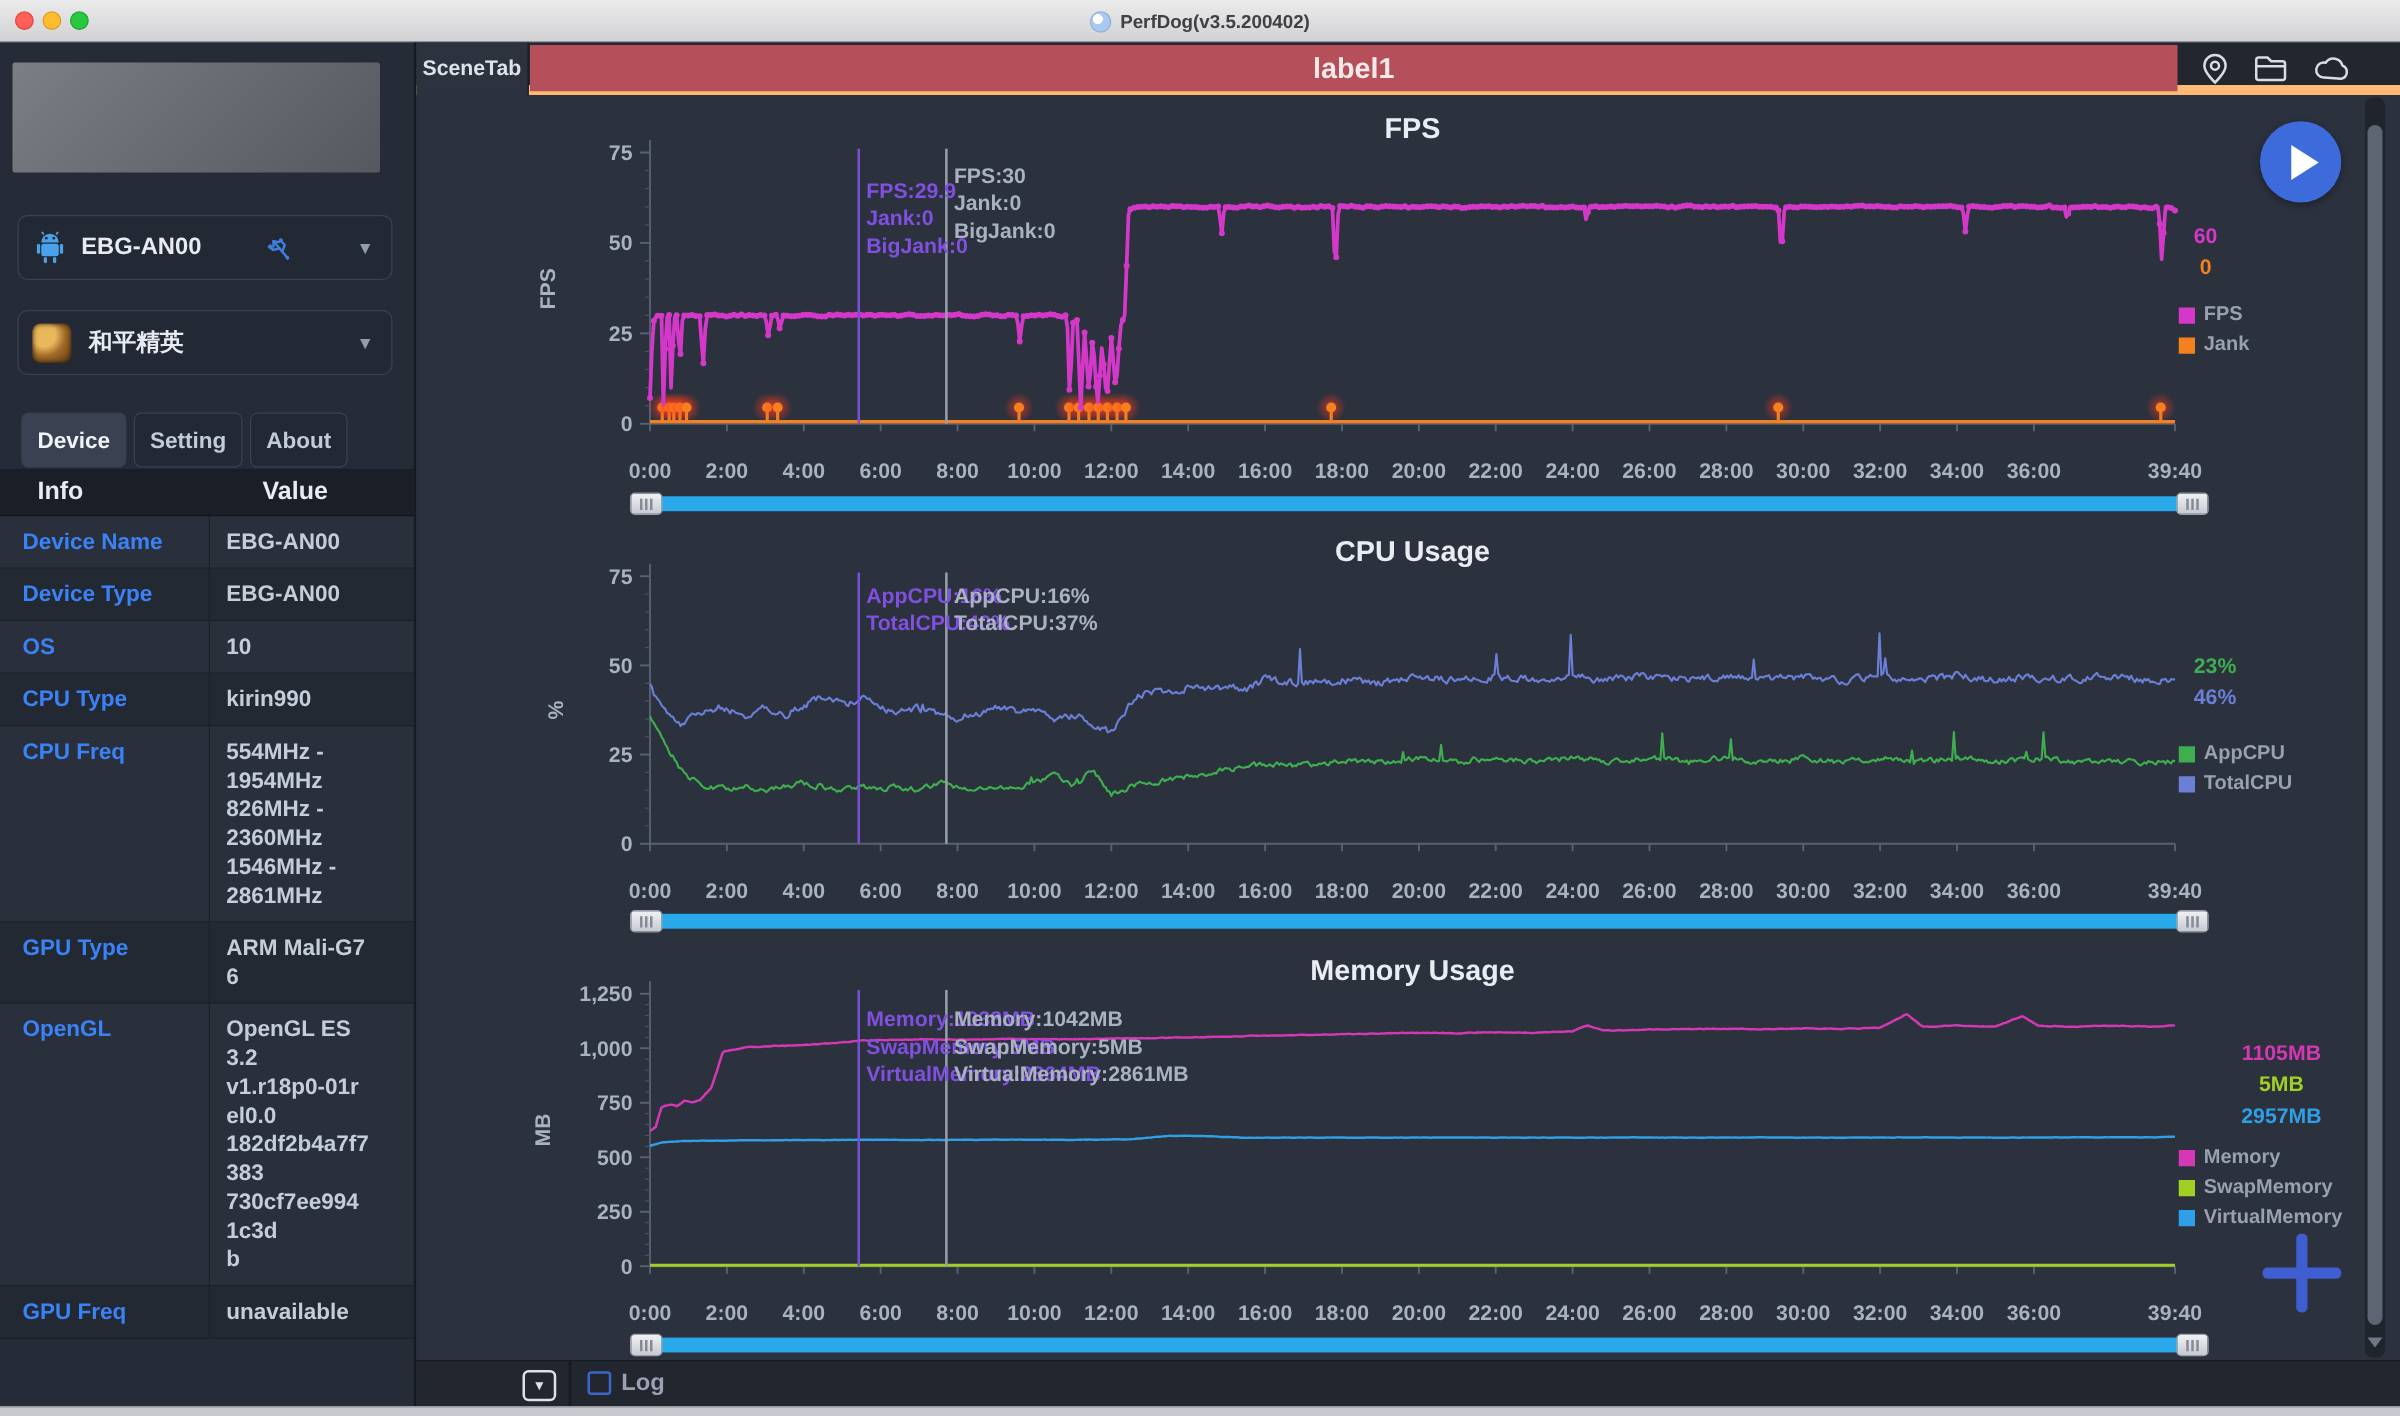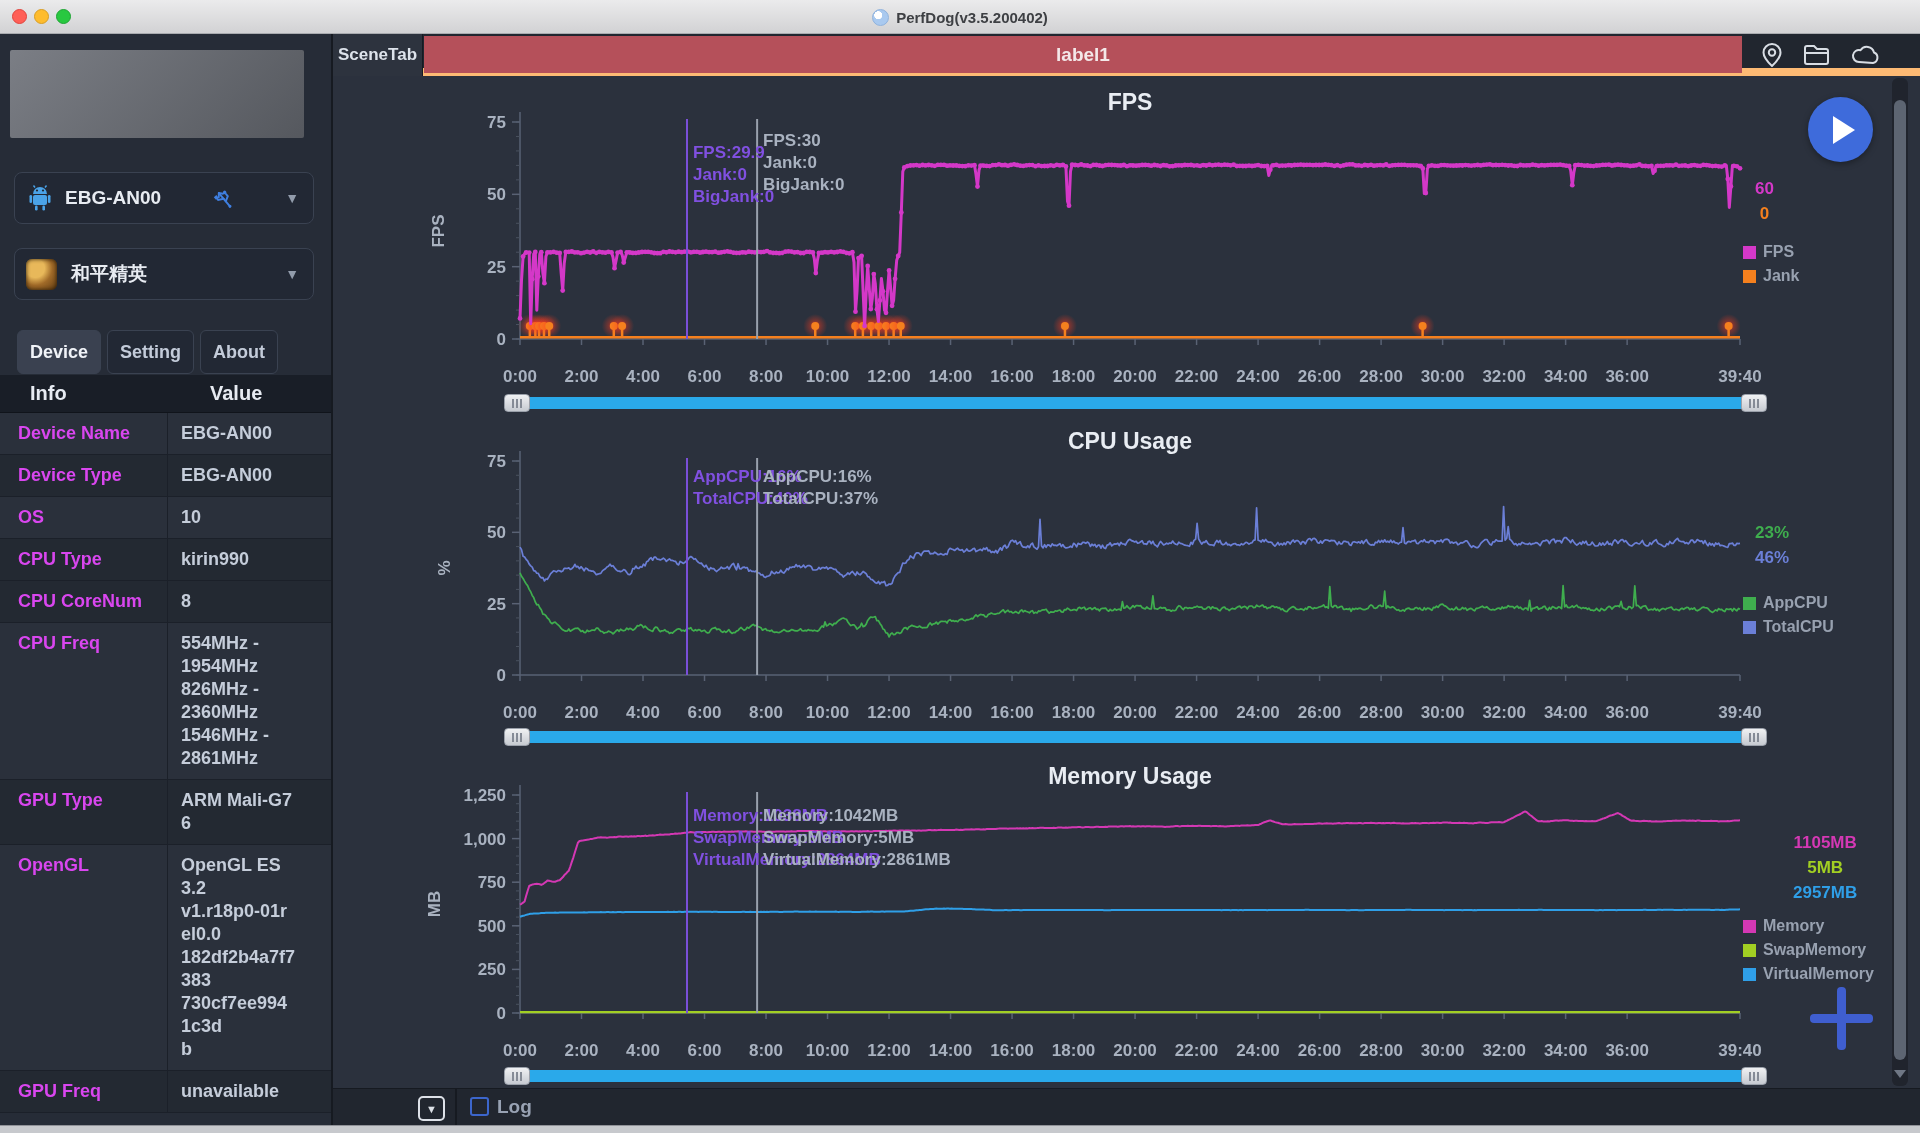--- a/index.html
+++ b/index.html
@@ -43,38 +43,38 @@
 
   .info-table { position:absolute; left:0; top:341px; width:331px; bottom:0; overflow:hidden; }
   .info-head { display:flex; height:38px; background:#191e27; align-items:center;
     color:#e7ebf2; font-size:20px; font-weight:700; border-bottom:1px solid #10141b; }
   .info-head .c1 { width:197px; padding-left:30px; }
   .info-head .c2 { padding-left:13px; }
   .info-row { display:flex; background:#2a303b; border-bottom:1px solid #1b2029;
     font-size:18px; font-weight:600; }
   .info-row.alt { background:#232932; }
   .info-row .cell { padding:9px 6px 9px 18px; line-height:23px; white-space:pre-line; }
-  .info-row .cell.label { width:168px; color:#d946ef; border-right:1px solid #1b2029; }
+  .info-row .cell.label { width:168px; color:#3b82f6; border-right:1px solid #1b2029; }
   .info-row .cell.value { width:134px; color:#c5cdda; padding-left:13px; word-break:break-all; }
   .vscroll-track { position:absolute; background:#20242d; border-radius:6px; }
   .vscroll-thumb { position:absolute; background:#5d6572; border-radius:6px; }
   .arr { position:absolute; width:0; height:0; border-left:6px solid transparent;
     border-right:6px solid transparent; }
   .arr.up   { border-bottom:8px solid #6f7785; }
   .arr.down { border-top:8px solid #6f7785; }
 
   
   .content { position:absolute; left:333px; top:34px; right:0; bottom:0; }
   .scene-bar { position:absolute; left:0; top:0; right:0; height:42px; background:#21262f;
     border-bottom:8px solid #fdba74; }
   .scene-tab { position:absolute; left:0; top:0; width:90px; height:42px; background:#2d333e;
     color:#dde3eb; font-size:17px; font-weight:600; display:flex; align-items:center;
     justify-content:center; border-right:1px solid #161a21; }
   .label-tab { position:absolute; left:91px; top:2px; width:1318px; height:37px;
-    background:#b5505a; color:#f4e8e9; font-size:19px; font-weight:700;
+    background:#b5505a; color:#f4e8e9; font-size:23px; font-weight:700;
     display:flex; align-items:center; justify-content:center; }
   .scene-icons { position:absolute; right:38px; top:0; height:42px; display:flex;
     align-items:center; gap:19px; }
 
   .charts-pane { position:absolute; left:0; top:42px; width:1587px; height:1012px;
     background:#2b313d; overflow:hidden; }
   .chart-svg { position:absolute; left:0; top:0; pointer-events:none; }
   .chart-title { position:absolute; text-align:center; color:#e9edf3; font-size:23px;
     font-weight:700; }
   .ylab { position:absolute; color:#a9b2c0; font-size:17px; font-weight:600;
@@ -196,24 +196,20 @@
             <div class="cell label">Device Type</div>
             <div class="cell value">EBG-AN00</div>
           </div>
           <div class="info-row">
             <div class="cell label">OS</div>
             <div class="cell value">10</div>
           </div>
           <div class="info-row alt">
             <div class="cell label">CPU Type</div>
             <div class="cell value">kirin990</div>
-          </div>
-          <div class="info-row alt">
-            <div class="cell label">CPU CoreNum</div>
-            <div class="cell value">8</div>
           </div>
           <div class="info-row">
             <div class="cell label">CPU Freq</div>
             <div class="cell value">554MHz -
 1954MHz
 826MHz -
 2360MHz
 1546MHz -
 2861MHz</div>
           </div>

